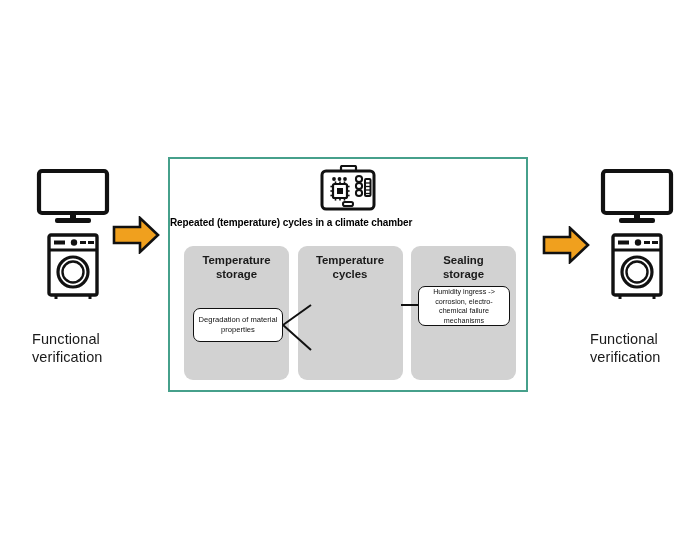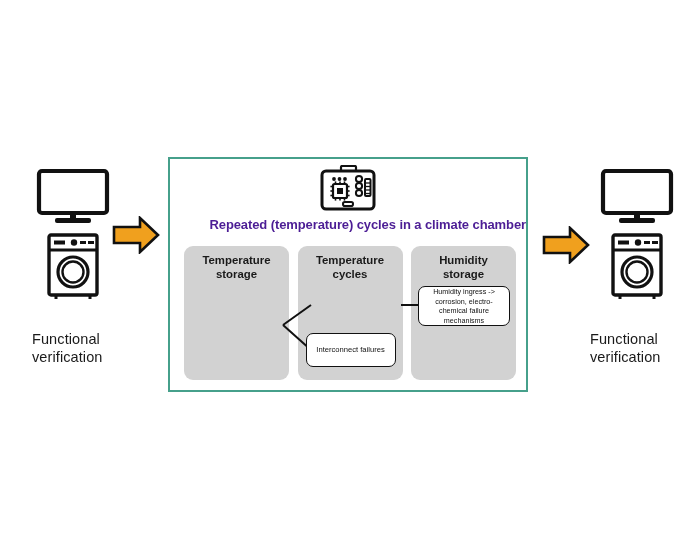--- a/index.html
+++ b/index.html
@@ -62,24 +62,24 @@
     position: absolute;
     left: 50%;
     top: 6px;
     transform: translateX(-50%);
   }
 
   #chamber-title {
     position: absolute;
     left: 0; right: 0;
     top: 58px;
-    text-align: right;
-    font-size: 13px;
+    text-align: left;
+    font-size: 10px;
     font-weight: 600;
-    color: #4c1d95;
+    color: #000000;
     letter-spacing: -0.1px;
   }
 
   
   #panels {
     position: absolute;
     left: 14px;
     top: 87px;
     width: 332px;
     height: 134px;
@@ -249,33 +249,33 @@
       <line x1="231" y1="146" x2="252" y2="146" stroke="#111111" stroke-width="2"></line>
     </svg>
 
     <div id="panels">
 
       <div class="panel">
         <div class="panel-title">
           <div>Temperature</div>
           <div>storage</div>
         </div>
+        <div class="fact-box" id="box-degradation">Degradation of material properties</div>
       </div>
 
       <div class="panel">
         <div class="panel-title">
           <div>Temperature</div>
           <div>cycles</div>
         </div>
-        <div class="fact-box" id="box-interconnect">Interconnect failures</div>
       </div>
 
       <div class="panel">
         <div class="panel-title">
-          <div>Humidity</div>
+          <div>Sealing</div>
           <div>storage</div>
         </div>
         <div class="fact-box" id="box-humidity">Humidity ingress -&gt; corrosion, electro-chemical failure mechanisms</div>
       </div>
 
     </div>
   </div>
 
   <div class="arrow right-arrow">
     <svg width="48" height="38" viewBox="0 0 48 38">

